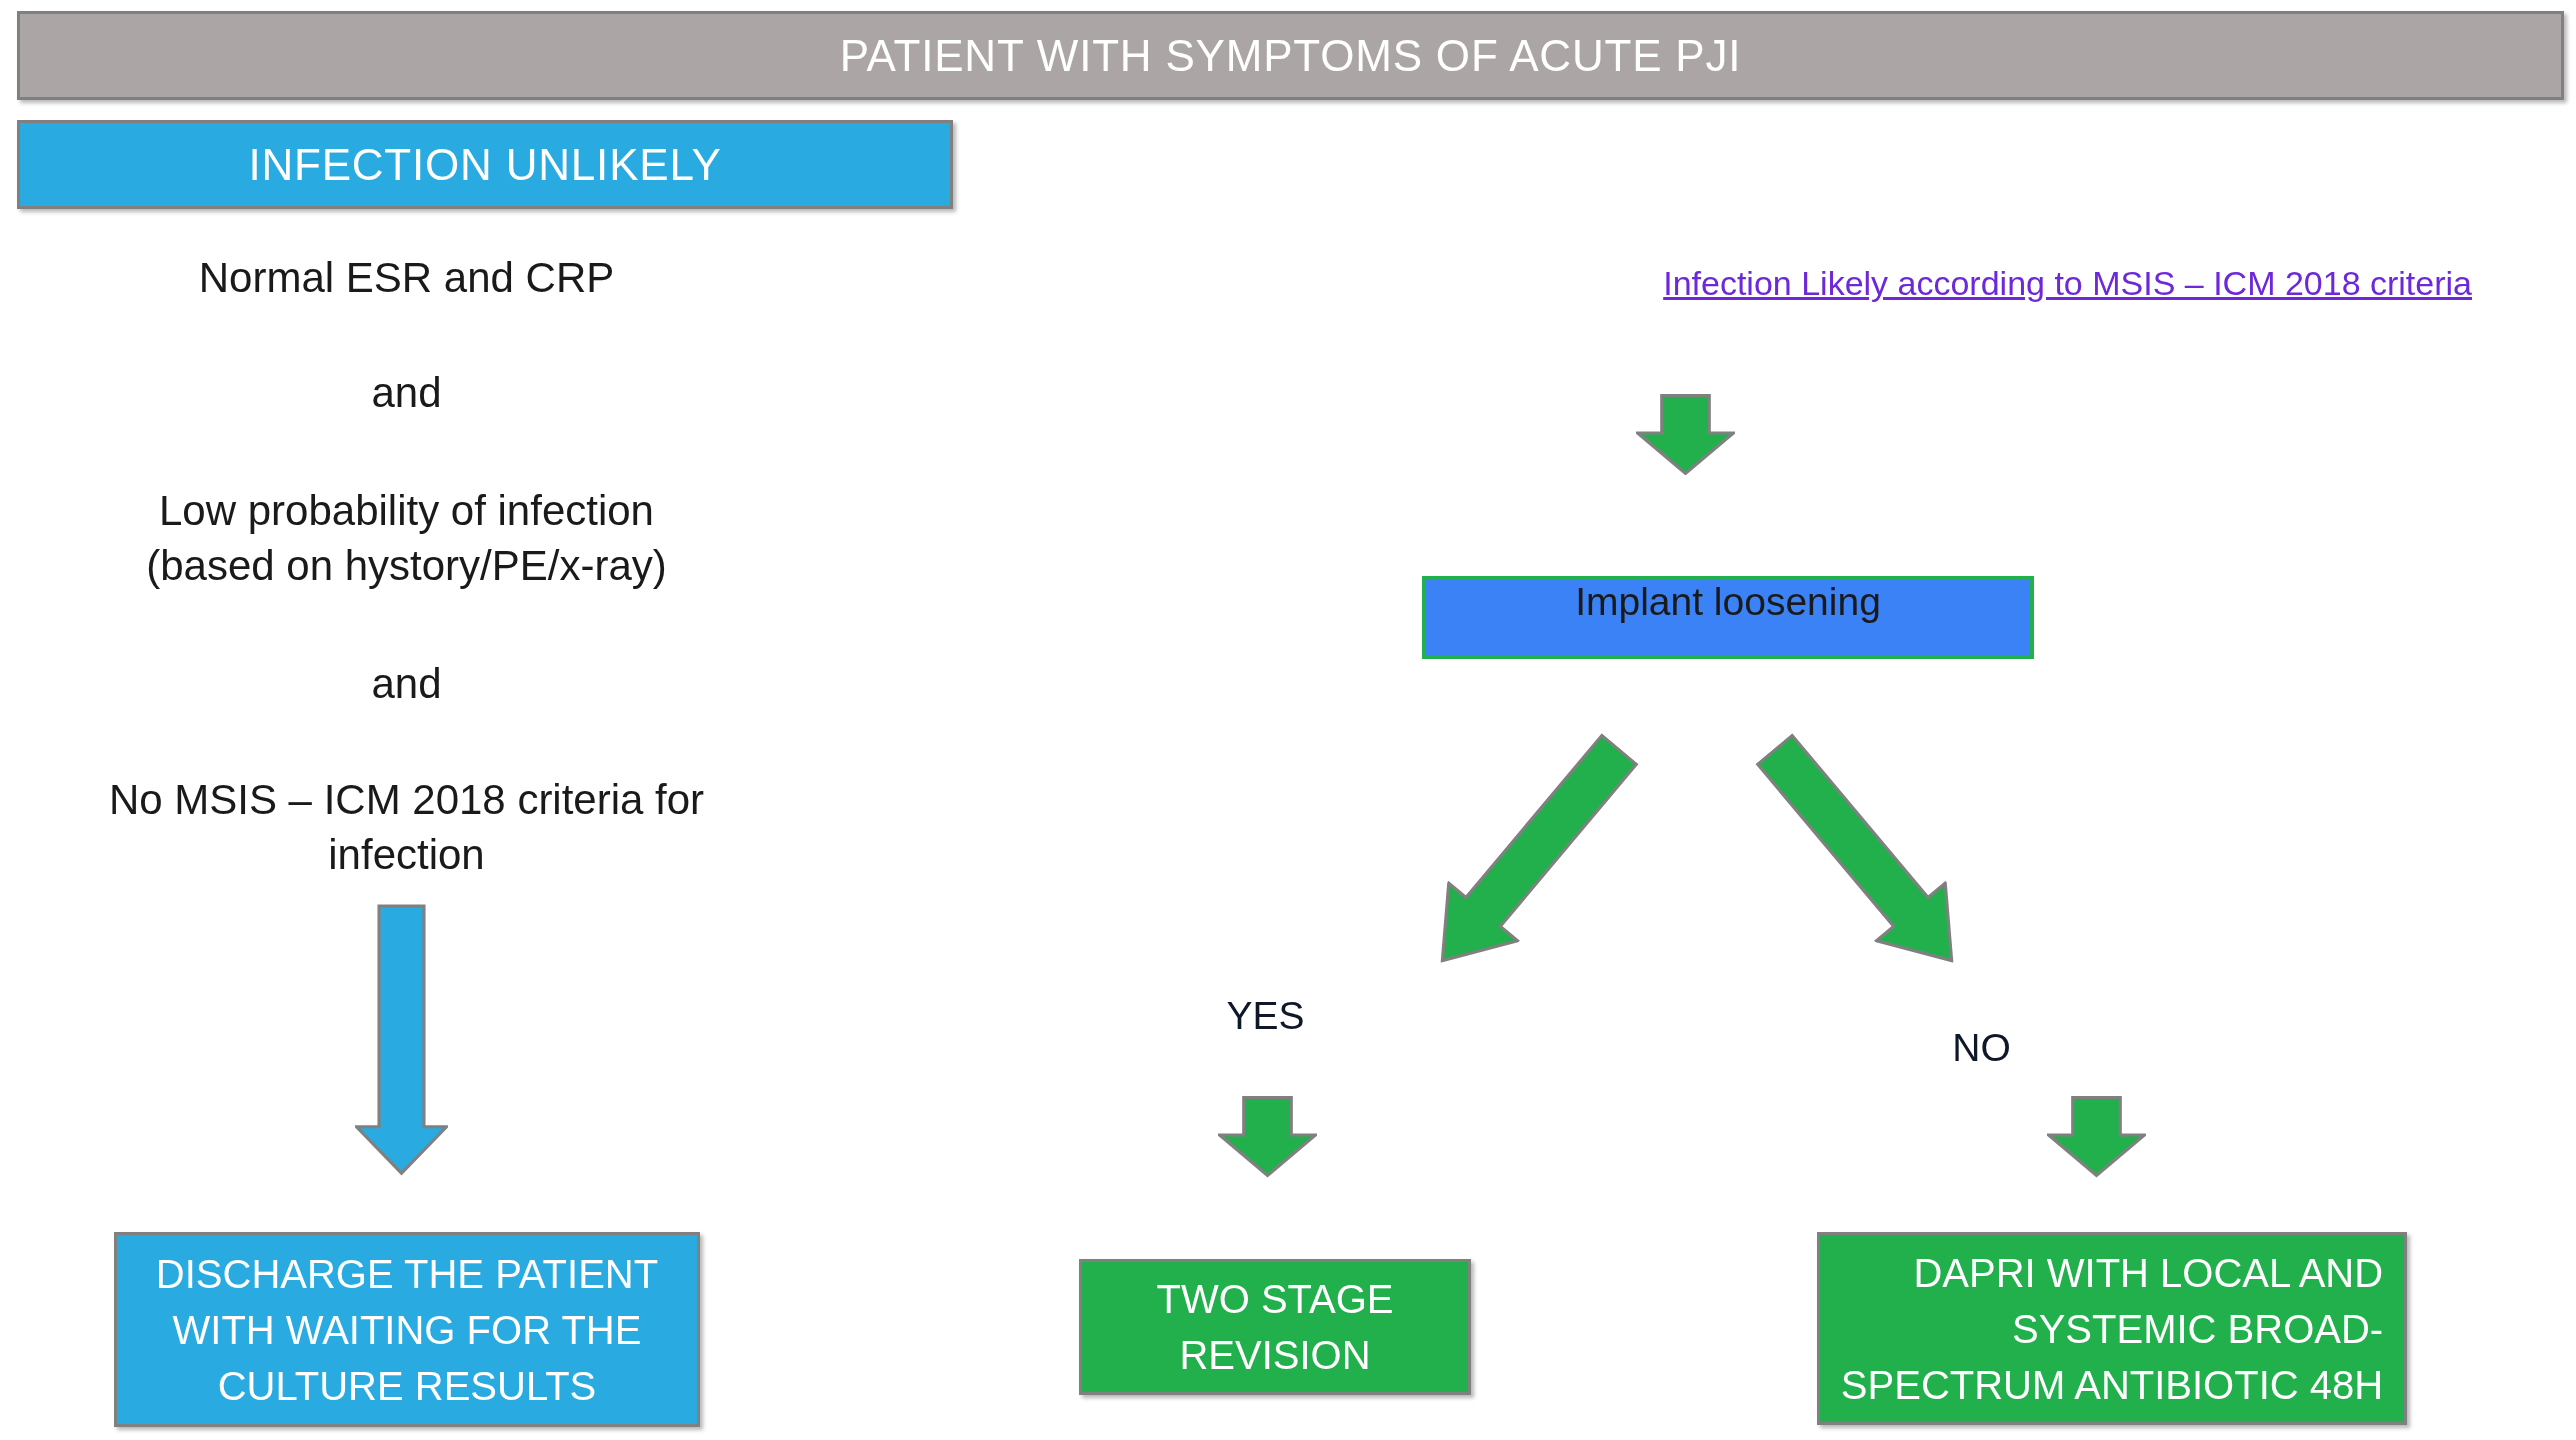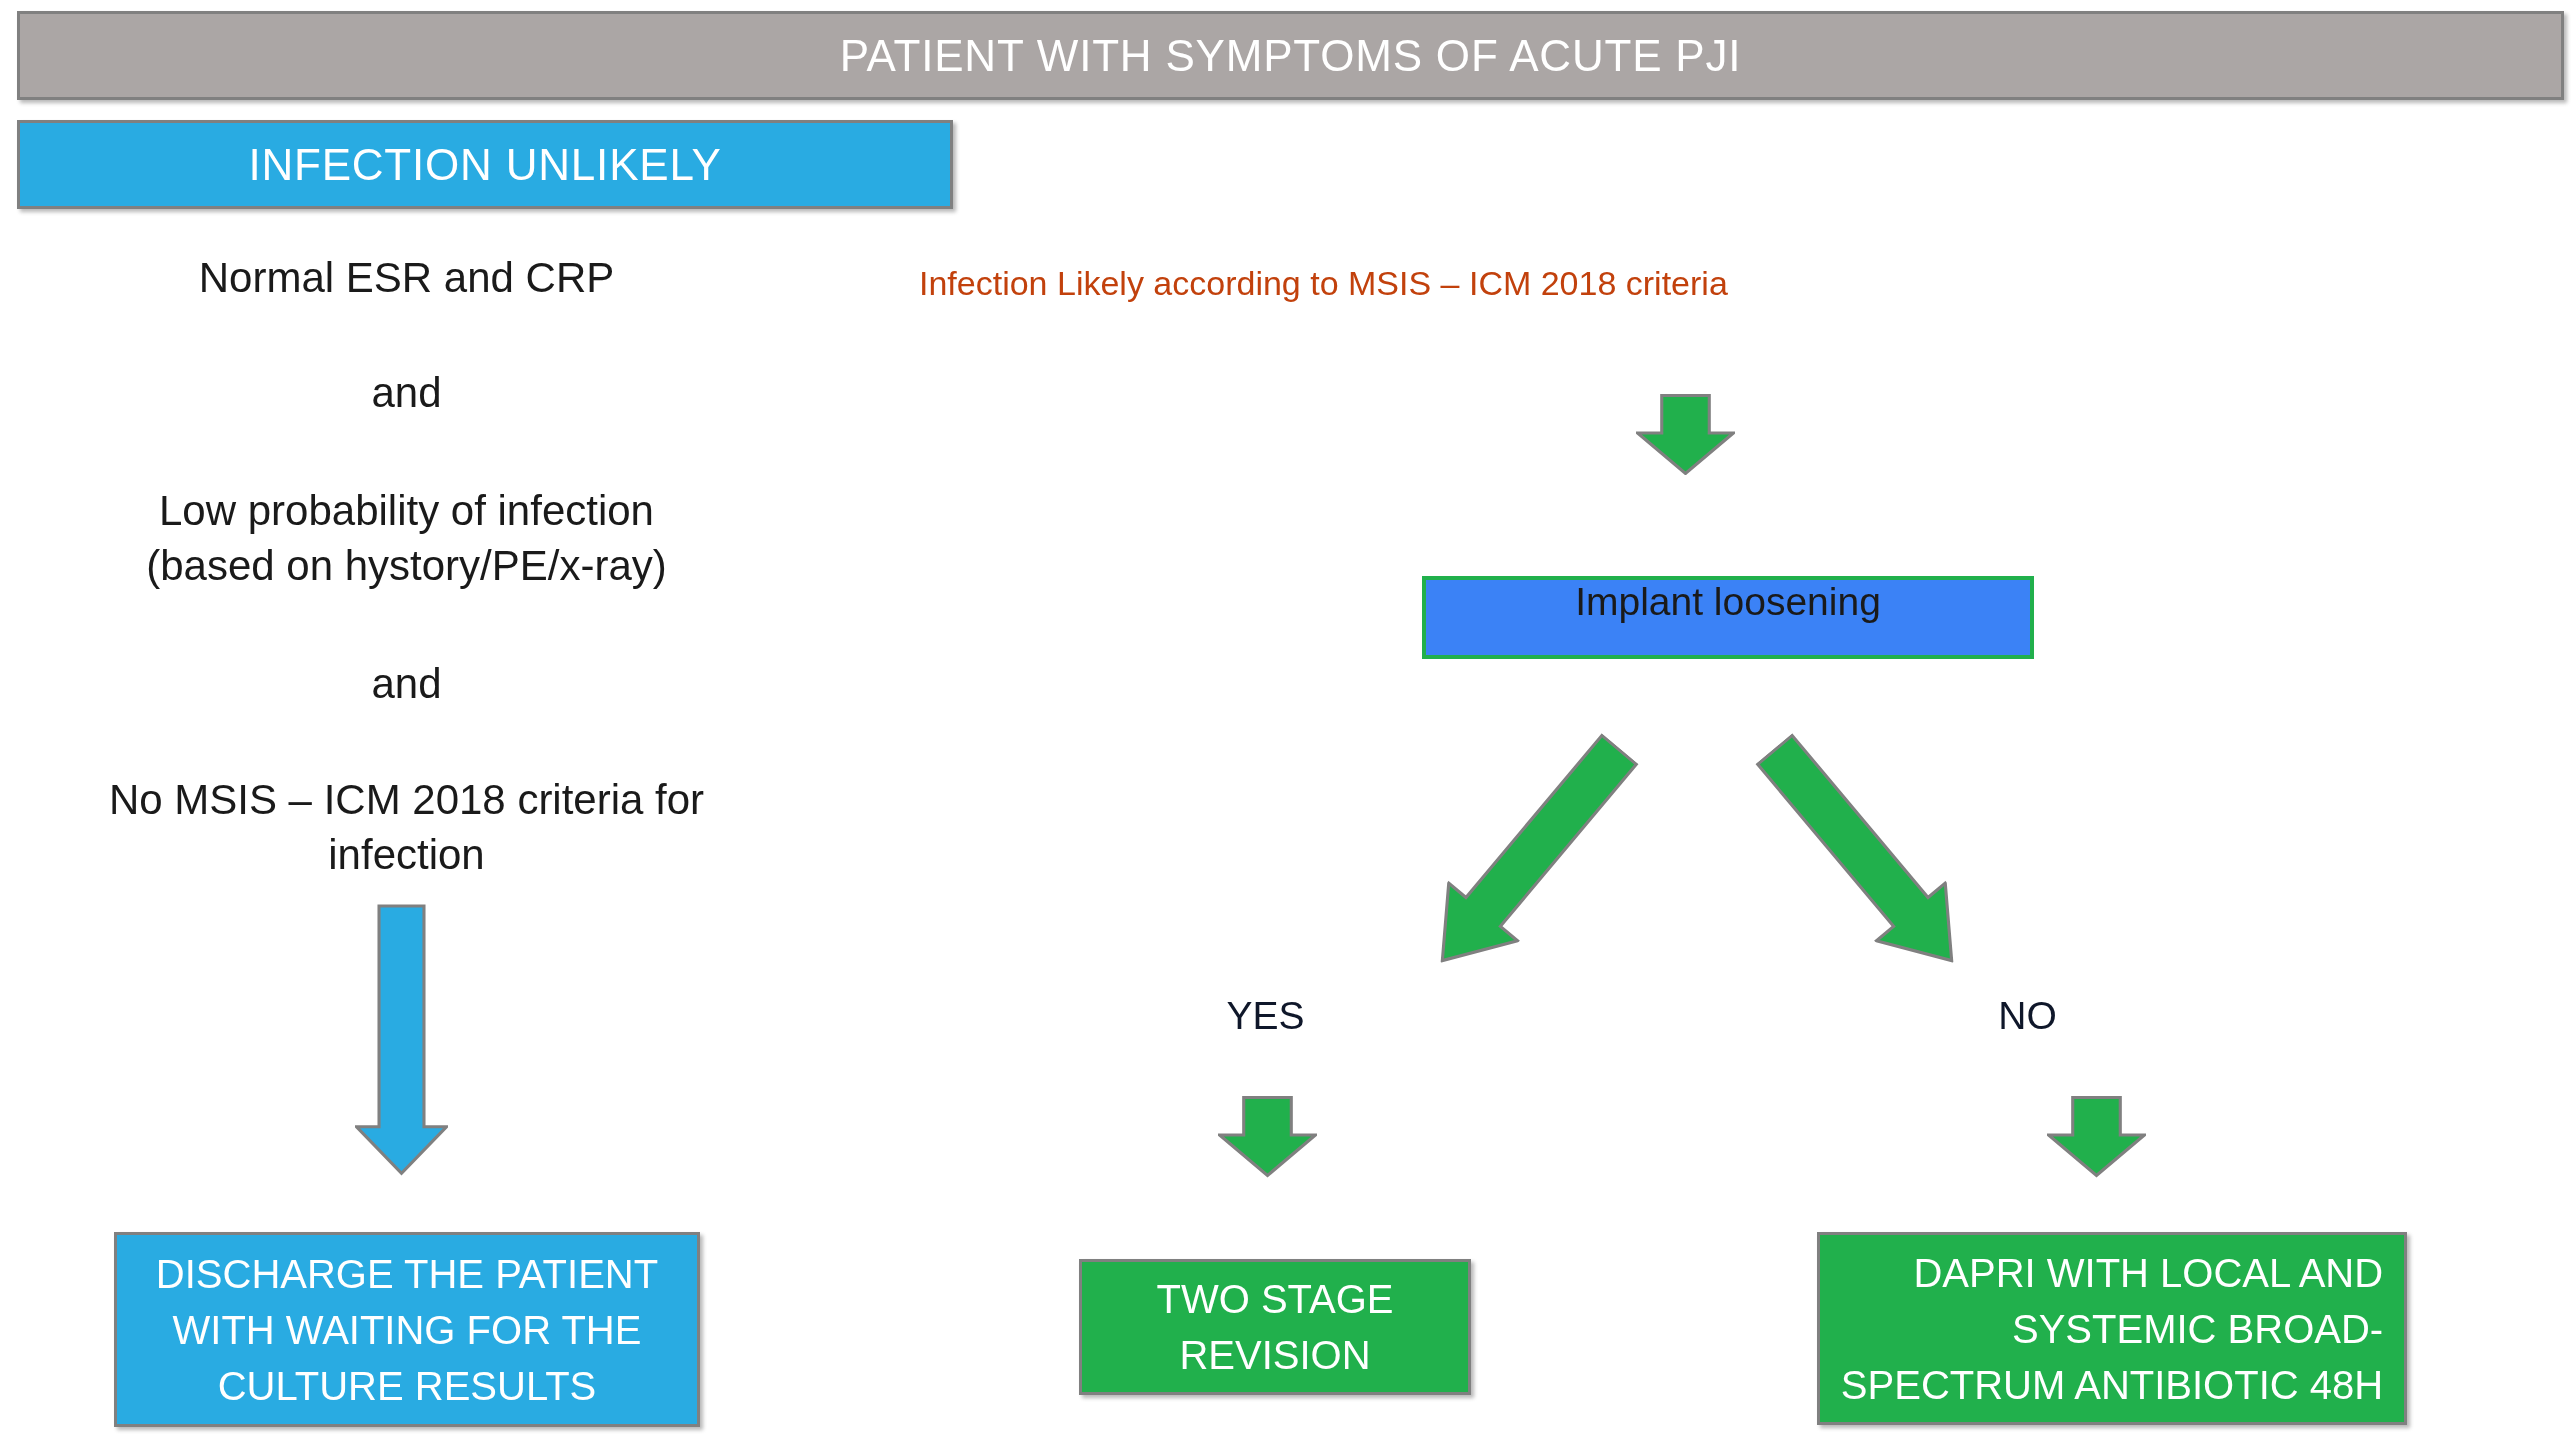--- a/index.html
+++ b/index.html
@@ -14,22 +14,22 @@
     box-shadow:3.1px 3.1px 3.9px rgba(0,0,0,0.28);
   }
   .banner-gray{left:17px;top:11px;width:2547px;height:89px;background:#ABA6A5;}
   .banner-blue{left:17px;top:120px;width:936px;height:89px;background:#29ABE2;}
   .banner-green{left:829px;top:120px;width:1735px;height:89px;background:#21B04C;}
   .crit{
     position:absolute;left:57px;width:699px;text-align:center;color:#1a1a1a;
     font-size:42px;line-height:55px;white-space:pre-line;
   }
   .subtitle{
-    position:absolute;left:919px;top:264px;width:1553px;text-align:left;
-    color:#c2410c;font-size:34px;
+    position:absolute;left:919px;top:264px;width:1553px;text-align:right;
+    color:#6d28d9;font-size:34px;text-decoration:underline;
   }
   .decision-box{
     position:absolute;left:1422px;top:576px;width:612px;height:83px;
     background:#3b82f6;border:4.7px solid #21B04C;box-sizing:border-box;
     display:flex;align-items:flex-start;justify-content:center;
     color:#1a1a1a;font-size:39px;
   }
   .outcome{
     position:absolute;display:flex;align-items:center;justify-content:center;
     color:#fff;font-size:40px;line-height:56px;text-align:center;white-space:pre-line;
@@ -37,21 +37,21 @@
     box-shadow:3.1px 3.1px 3.9px rgba(0,0,0,0.28);
   }
   .outcome-blue{left:114px;top:1232px;width:586px;height:195px;background:#29ABE2;}
   .outcome-green-yes{left:1079px;top:1259px;width:392px;height:136px;background:#21B04C;}
   .outcome-green-no{left:1817px;top:1232px;width:590px;height:193px;background:#21B04C;text-align:right;}
   .yn-label{
     position:absolute;width:155px;top:994px;text-align:center;
     color:#0f172a;font-size:39px;
   }
   .yn-yes{left:1188px;}
-  .yn-no{left:1950px;}
+  .yn-no{left:1904px;margin-top:32px;}
   .arrow{position:absolute;}
   .rot-l{transform:rotate(40deg);}
   .rot-r{transform:rotate(-40deg);}
 </style>
 </head>
 <body>
 
 <div id="canvas">
 
   <div class="banner banner-gray">

